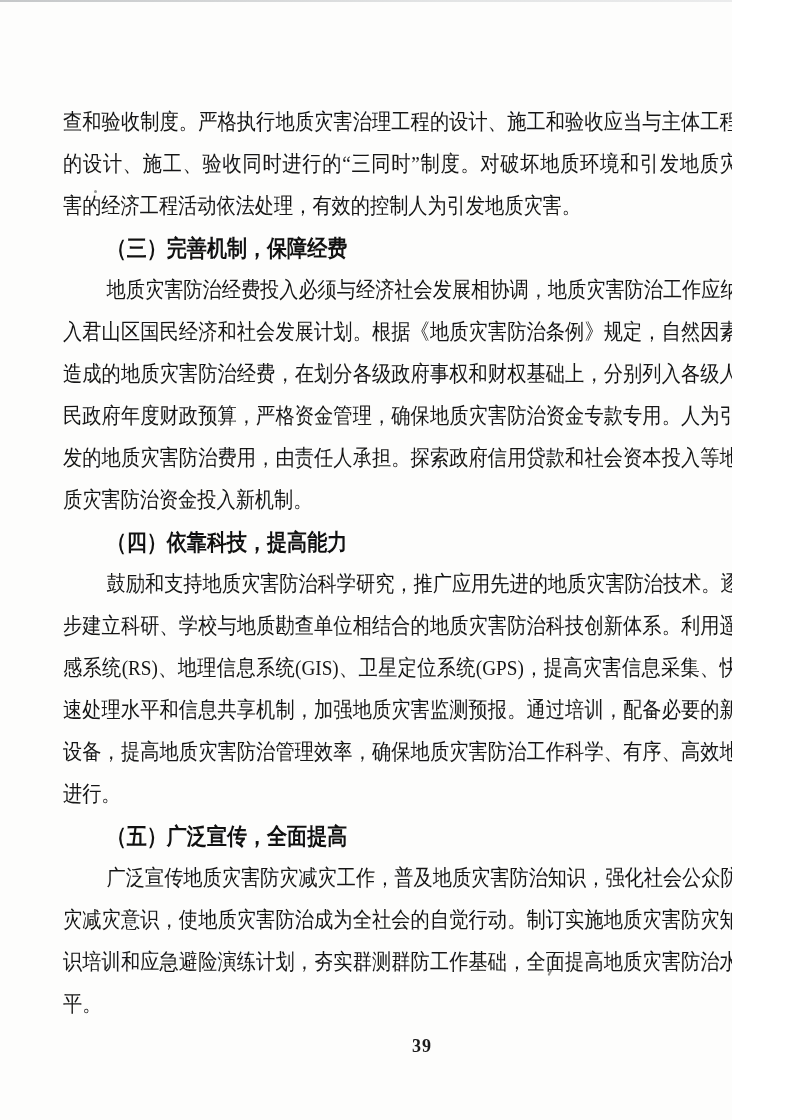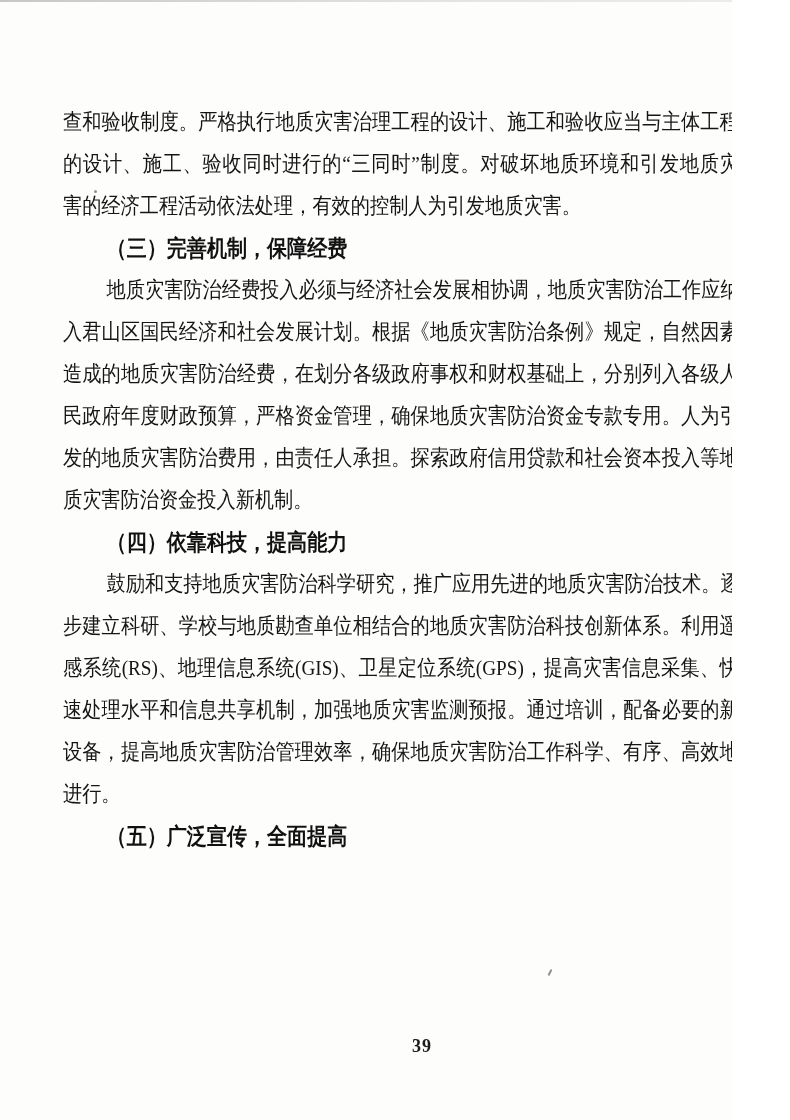--- a/index.html
+++ b/index.html
@@ -126,20 +126,26 @@
     <div>
       <div class="line indent">鼓励和支持地质灾害防治科学研究，推广应用先进的地质灾害防治技术。逐</div>
       <div class="line">步建立科研、学校与地质勘查单位相结合的地质灾害防治科技创新体系。利用遥</div>
       <div class="line">感系统(RS)、地理信息系统(GIS)、卫星定位系统(GPS)，提高灾害信息采集、快</div>
       <div class="line">速处理水平和信息共享机制，加强地质灾害监测预报。通过培训，配备必要的新</div>
       <div class="line">设备，提高地质灾害防治管理效率，确保地质灾害防治工作科学、有序、高效地</div>
       <div class="line last">进行。</div>
     </div>
 
     <div class="heading">（五）广泛宣传，全面提高</div>
+    <div>
+      <div class="line indent">广泛宣传地质灾害防灾减灾工作，普及地质灾害防治知识，强化社会公众防</div>
+      <div class="line">灾减灾意识，使地质灾害防治成为全社会的自觉行动。制订实施地质灾害防灾知</div>
+      <div class="line">识培训和应急避险演练计划，夯实群测群防工作基础，全面提高地质灾害防治水</div>
+      <div class="line last">平。</div>
+    </div>
 
   </div>
 
   <div class="page-number">39</div>
 
   <div class="artifact-dot"></div>
   <div class="artifact-tick"></div>
 </div>
 
 </body></html>

